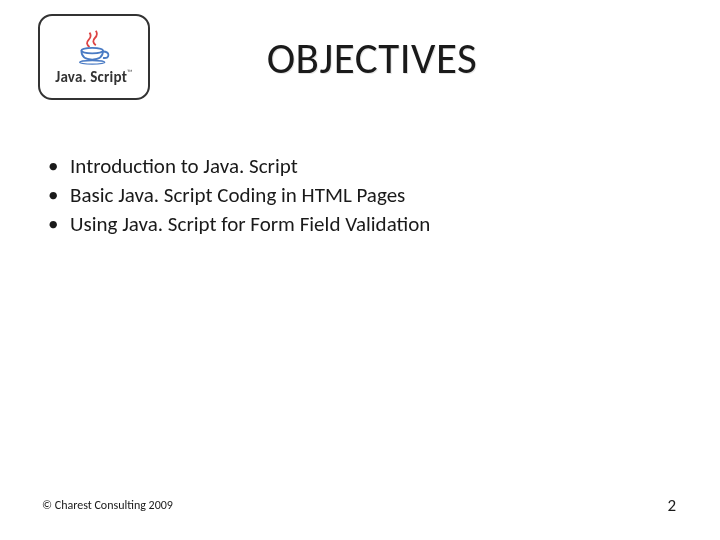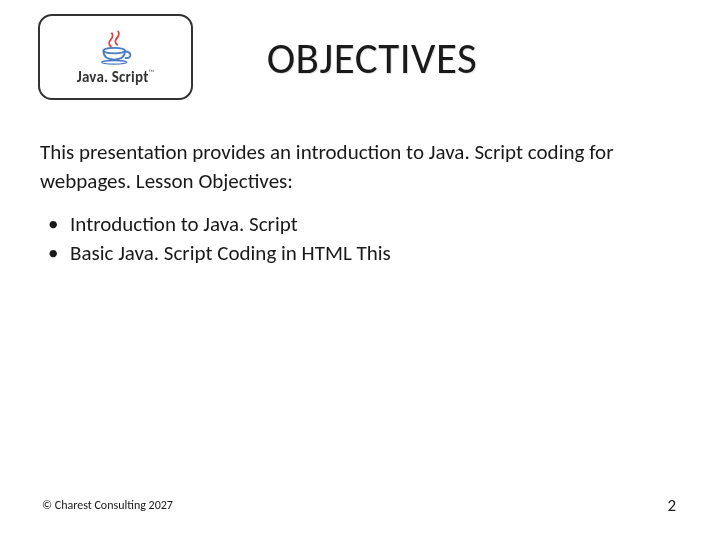--- a/index.html
+++ b/index.html
@@ -8,21 +8,21 @@
     height: 540px;
     background: #ffffff;
     font-family: Calibri, "Segoe UI", Arial, sans-serif;
     position: relative;
     overflow: hidden;
   }
   .logo-box {
     position: absolute;
     top: 14px;
     left: 38px;
-    width: 155px;
+    width: 112px;
     height: 86px;
     border: 2px solid #333;
     border-radius: 14px;
     background: #fff;
     display: flex;
     flex-direction: column;
     align-items: center;
     justify-content: center;
     padding: 4px;
   }
@@ -112,21 +112,21 @@
     </svg>
   </div>
   <div>
     <span class="logo-text">Java. Script</span><span class="logo-tm">™</span>
   </div>
 </div>
 
 <h1 class="title">OBJECTIVES</h1>
 
 <div class="content">
-  <p class="intro">This presentation provides an introduction to Java. Script coding for webpages. Lesson Objectives:</p>
   <ul class="bullets">
     <li>Introduction to Java. Script</li>
-    <li>Basic Java. Script Coding in HTML This</li>
+    <li>Basic Java. Script Coding in HTML Pages</li>
+    <li>Using Java. Script for Form Field Validation</li>
   </ul>
 </div>
 
-<div class="footer-left">© Charest Consulting 2027</div>
+<div class="footer-left">© Charest Consulting 2009</div>
 <div class="footer-right">2</div>
 
 </body></html>

